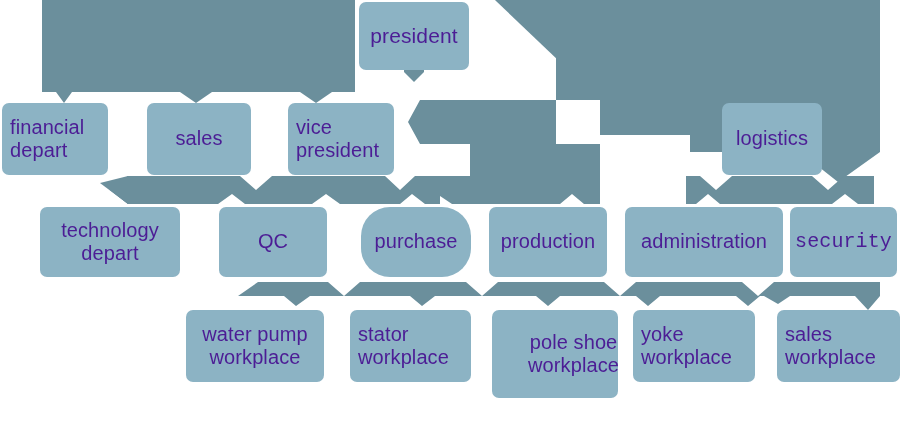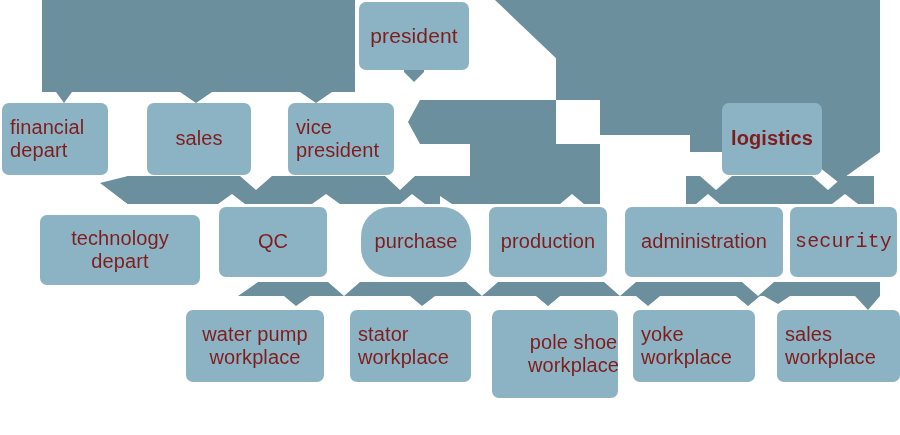--- a/index.html
+++ b/index.html
@@ -26,21 +26,21 @@
     width: 900px;
     height: 435px;
     z-index: 1;
   }
   .node {
     position: absolute;
     z-index: 2;
     box-sizing: border-box;
     border-radius: 7px;
     background: #8cb3c4;
-    color: #7f1d1d;
+    color: #4c1d95;
     display: flex;
     align-items: center;
     justify-content: center;
     text-align: center;
     line-height: 1.16;
     font-size: 20px;
     padding: 2px 6px;
     white-space: pre-line;
     letter-spacing: 0.1px;
   }
@@ -205,23 +205,23 @@
   <div class="node lvl1" style="left:359px; top:2px; width:110px; height:68px;">president</div>
 
   <div class="node" style="left:2px; top:103px; width:106px; height:72px; justify-content:flex-start; text-align:left; padding-left:8px;">financial
 depart</div>
 
   <div class="node" style="left:147px; top:103px; width:104px; height:72px;">sales</div>
 
   <div class="node" style="left:288px; top:103px; width:106px; height:72px; justify-content:flex-start; text-align:left; padding-left:8px;">vice
 president</div>
 
-  <div class="node" style="left:722px; top:103px; width:100px; height:72px;font-weight:bold;">logistics</div>
-
-  <div class="node" style="left:40px; top:215px; width:160px; height:70px;">technology
+  <div class="node" style="left:722px; top:103px; width:100px; height:72px;">logistics</div>
+
+  <div class="node" style="left:40px; top:207px; width:140px; height:70px;">technology
 depart</div>
 
   <div class="node" style="left:219px; top:207px; width:108px; height:70px;">QC</div>
 
   <div class="node" style="left:361px; top:207px; width:110px; height:70px;border-radius:29px;">purchase</div>
 
   <div class="node" style="left:489px; top:207px; width:118px; height:70px;">production</div>
 
   <div class="node" style="left:625px; top:207px; width:158px; height:70px;">administration</div>
 

